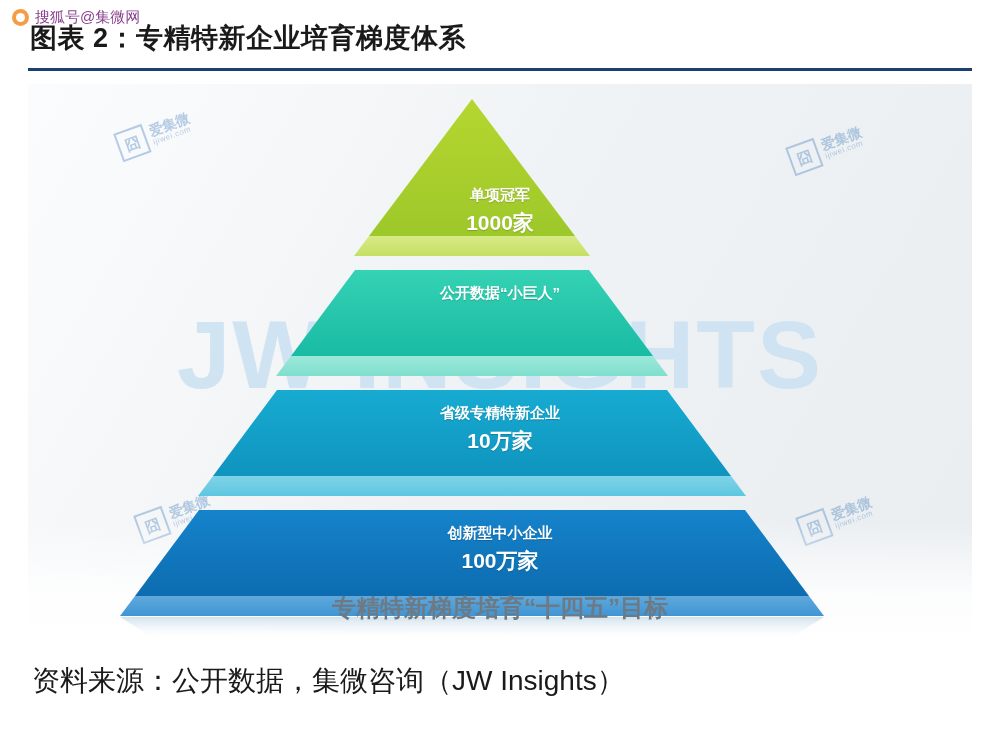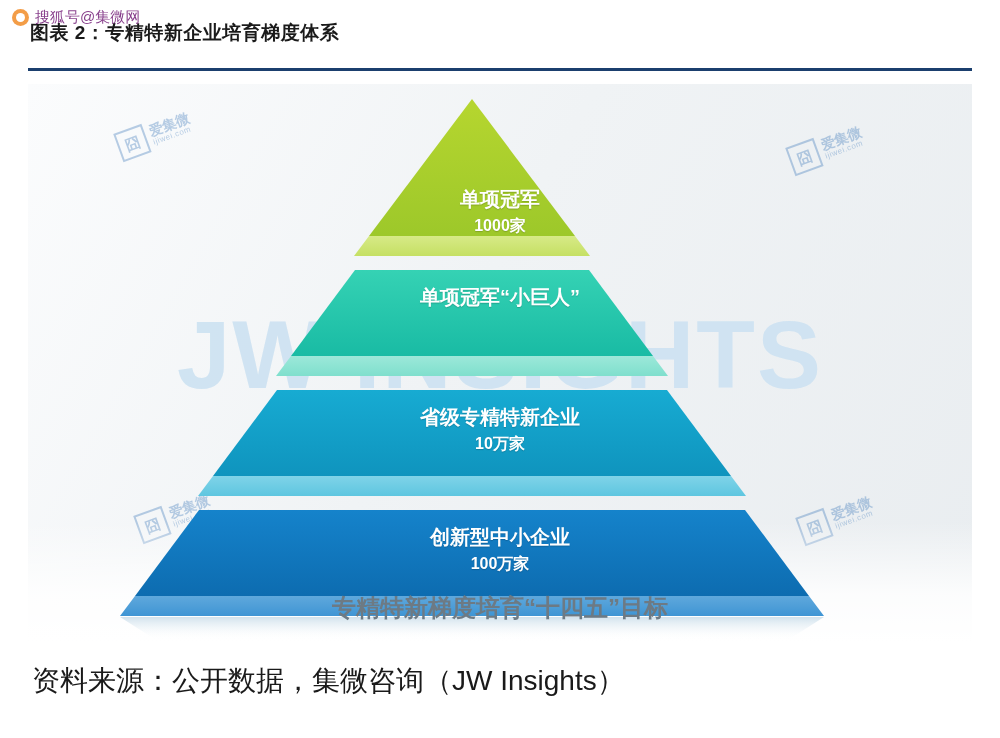--- a/index.html
+++ b/index.html
@@ -43,21 +43,21 @@
     border-radius: 50%;
     background: #ffffff;
   }
 
   
   .title-row {
     position: absolute;
     left: 30px;
     top: 20px;
     width: 940px;
-    font-size: 19px;
+    font-size: 27px;
     font-weight: bold;
     color: #1a1a1a;
     letter-spacing: .5px;
     white-space: nowrap;
   }
   .title-rule {
     position: absolute;
     left: 28px;
     top: 68px;
     width: 944px;
@@ -154,22 +154,22 @@
   .tier-label {
     position: absolute;
     width: 100%;
     text-align: center;
     color: #ffffff;
     font-weight: bold;
     z-index: 8;
     pointer-events: none;
     text-shadow: 0 1px 1px rgba(0,0,0,.18);
   }
-  .tier-label .l1 { display: block; font-size: 20px; line-height: 1.5; }
-  .tier-label .l2 { display: block; font-size: 16px; line-height: 1.5; }
+  .tier-label .l1 { display: block; font-size: 15px; line-height: 1.5; }
+  .tier-label .l2 { display: block; font-size: 21px; line-height: 1.5; }
 
   .base-caption {
     position: absolute;
     left: 0;
     width: 944px;
     text-align: center;
     font-size: 24px;
     font-weight: bold;
     color: #6d7a84;
     z-index: 9;
@@ -283,21 +283,21 @@
       <polygon points="107,512 781,512 796,532 92,532" fill="url(#g4f)"></polygon>
 
       <polygon points="92,533 796,533 760,556 128,556" fill="url(#refl)"></polygon>
     </svg>
 
     <div class="tier-label" style="top:100px;">
       <span class="l1">单项冠军</span>
       <span class="l2">1000家</span>
     </div>
     <div class="tier-label" style="top:198px;">
-      <span class="l1">单项冠军“小巨人”</span>
+      <span class="l1">公开数据“小巨人”</span>
     </div>
     <div class="tier-label" style="top:318px;">
       <span class="l1">省级专精特新企业</span>
       <span class="l2">10万家</span>
     </div>
     <div class="tier-label" style="top:438px;">
       <span class="l1">创新型中小企业</span>
       <span class="l2">100万家</span>
     </div>
 

